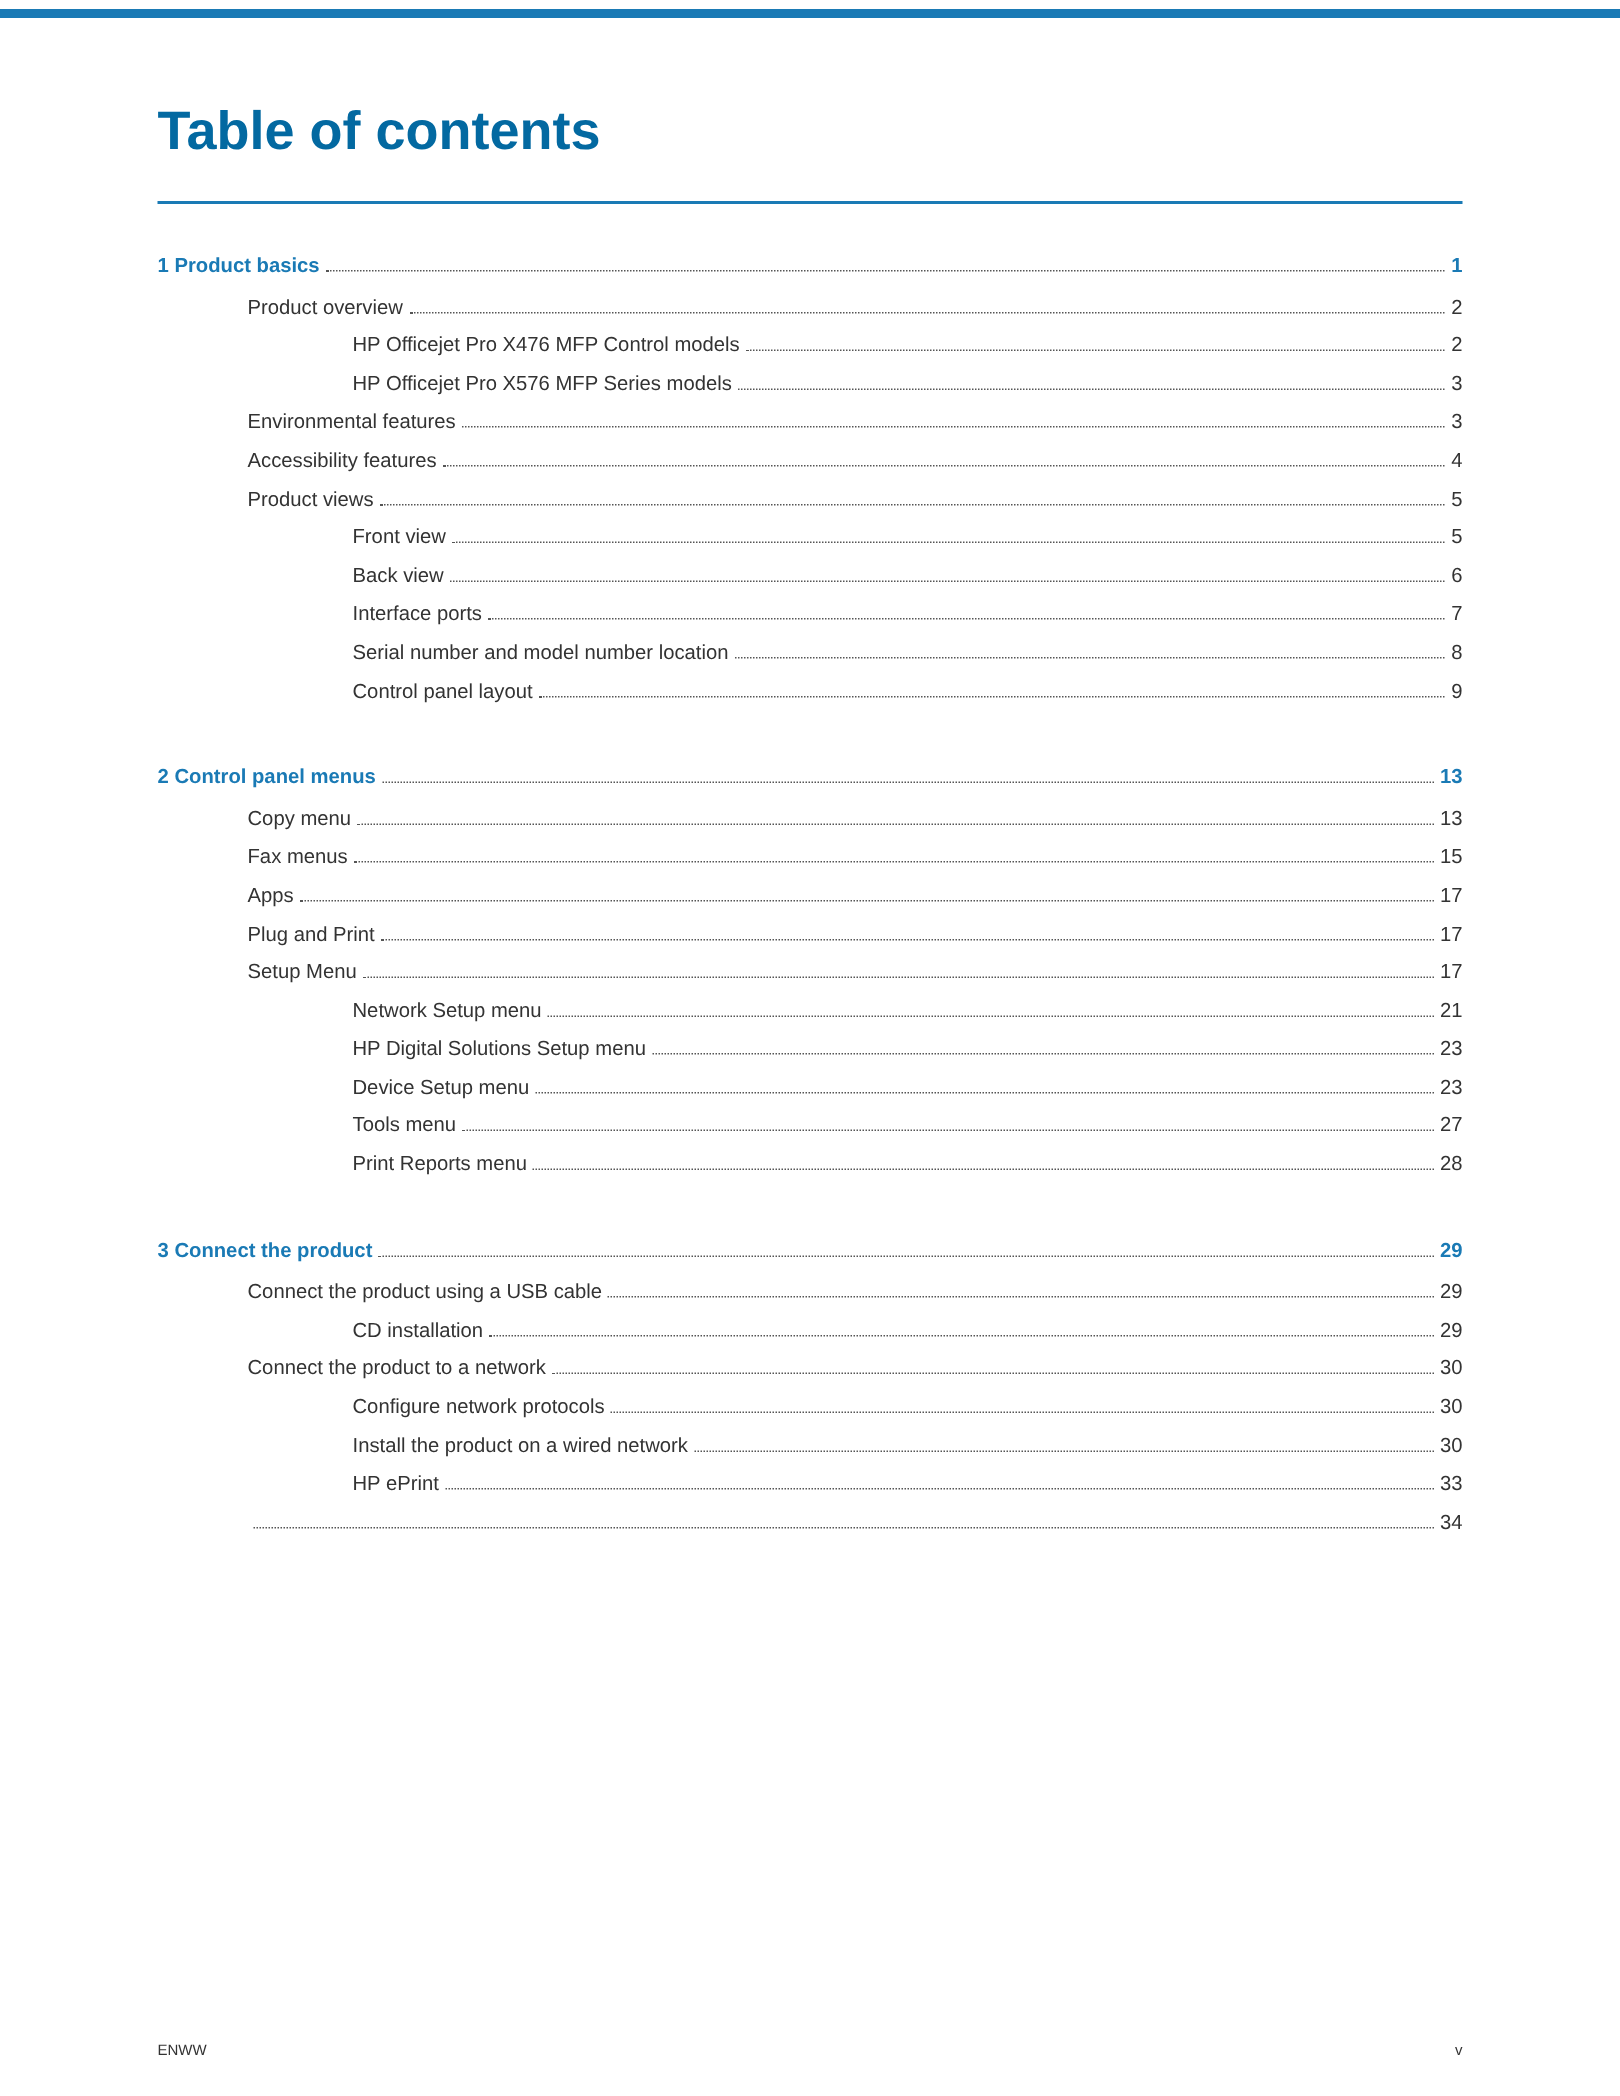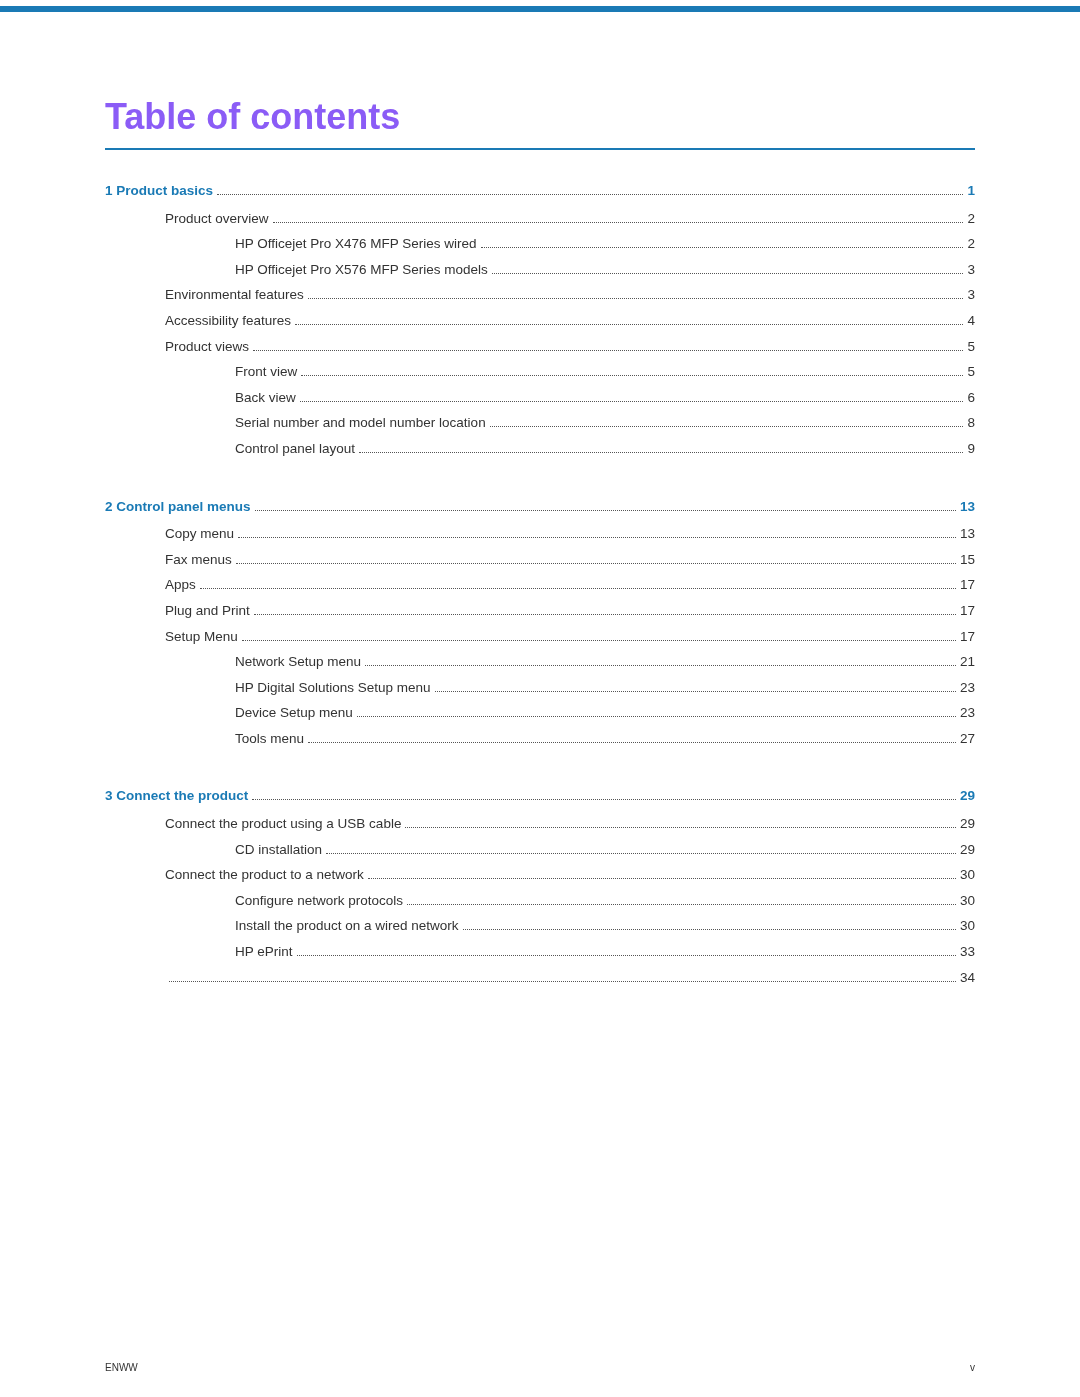--- a/index.html
+++ b/index.html
@@ -34,25 +34,24 @@
     }
 
     .content-area {
       padding: 60px 105px 80px 105px;
       margin-top: 6px;
     }
 
     .page-title {
       font-size: 36px;
       font-weight: bold;
-      color: #8b5cf6;
+      color: #0369a1;
       margin-bottom: 8px;
-      margin-top: 30px;
       border-bottom: 2px solid #1a7ab5;
-      padding-bottom: 10px;
+      padding-bottom: 26px;
     }
 
     .toc-section {
       margin-top: 30px;
       text-align: center;
     }
 
     .toc-entry {
       display: flex;
       align-items: baseline;
@@ -132,21 +131,21 @@
           <span class="toc-label">1  Product basics</span>
           <span class="toc-dots"></span>
           <span class="toc-page">1</span>
         </div>
         <div class="toc-entry level2">
           <span class="toc-label">Product overview</span>
           <span class="toc-dots"></span>
           <span class="toc-page">2</span>
         </div>
         <div class="toc-entry level3">
-          <span class="toc-label">HP Officejet Pro X476 MFP Series wired</span>
+          <span class="toc-label">HP Officejet Pro X476 MFP Control models</span>
           <span class="toc-dots"></span>
           <span class="toc-page">2</span>
         </div>
         <div class="toc-entry level3">
           <span class="toc-label">HP Officejet Pro X576 MFP Series models</span>
           <span class="toc-dots"></span>
           <span class="toc-page">3</span>
         </div>
         <div class="toc-entry level2">
           <span class="toc-label">Environmental features</span>
@@ -165,20 +164,25 @@
         </div>
         <div class="toc-entry level3">
           <span class="toc-label">Front view</span>
           <span class="toc-dots"></span>
           <span class="toc-page">5</span>
         </div>
         <div class="toc-entry level3">
           <span class="toc-label">Back view</span>
           <span class="toc-dots"></span>
           <span class="toc-page">6</span>
+        </div>
+        <div class="toc-entry level3">
+          <span class="toc-label">Interface ports</span>
+          <span class="toc-dots"></span>
+          <span class="toc-page">7</span>
         </div>
         <div class="toc-entry level3">
           <span class="toc-label">Serial number and model number location</span>
           <span class="toc-dots"></span>
           <span class="toc-page">8</span>
         </div>
         <div class="toc-entry level3">
           <span class="toc-label">Control panel layout</span>
           <span class="toc-dots"></span>
           <span class="toc-page">9</span>
@@ -226,20 +230,25 @@
         </div>
         <div class="toc-entry level3">
           <span class="toc-label">Device Setup menu</span>
           <span class="toc-dots"></span>
           <span class="toc-page">23</span>
         </div>
         <div class="toc-entry level3">
           <span class="toc-label">Tools menu</span>
           <span class="toc-dots"></span>
           <span class="toc-page">27</span>
+        </div>
+        <div class="toc-entry level3">
+          <span class="toc-label">Print Reports menu</span>
+          <span class="toc-dots"></span>
+          <span class="toc-page">28</span>
         </div>
         <div class="section-spacer"></div>
         <div class="toc-entry level1">
           <span class="toc-label">3  Connect the product</span>
           <span class="toc-dots"></span>
           <span class="toc-page">29</span>
         </div>
         <div class="toc-entry level2">
           <span class="toc-label">Connect the product using a USB cable</span>
           <span class="toc-dots"></span>

